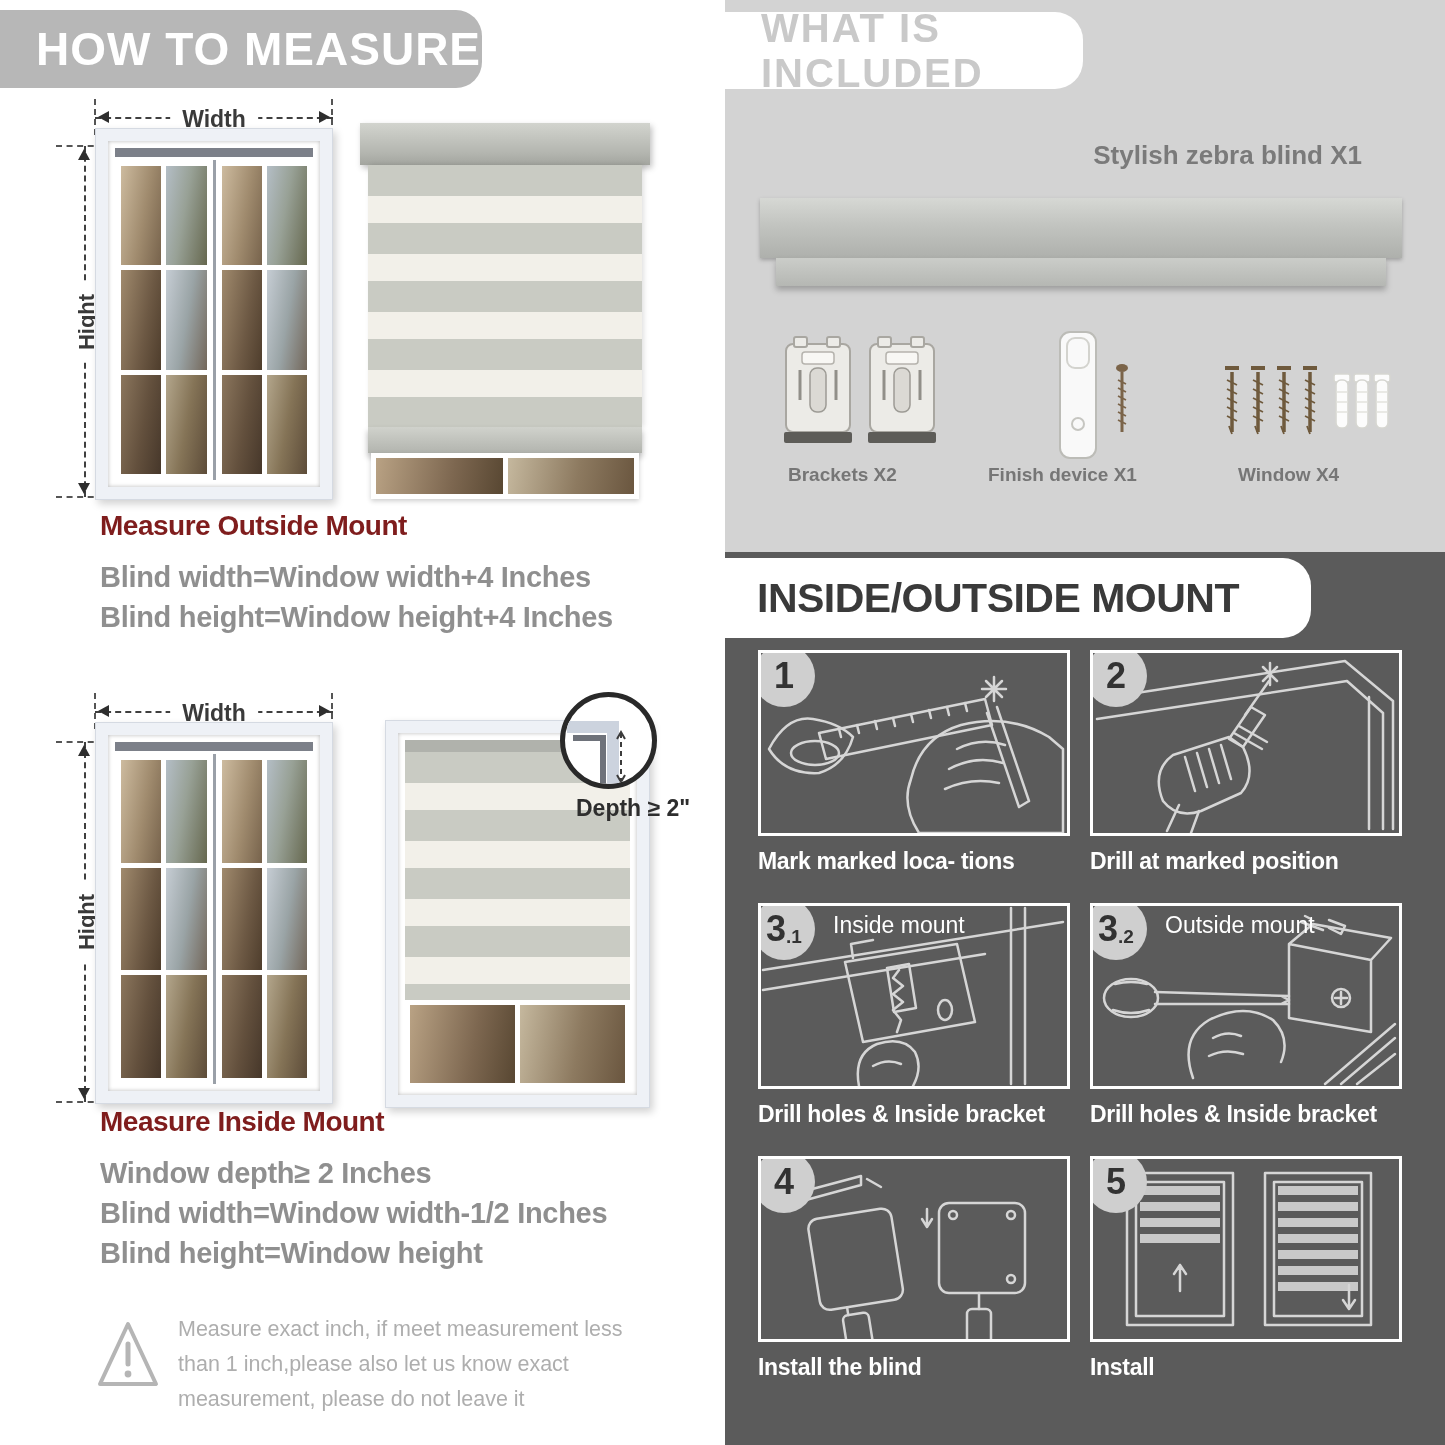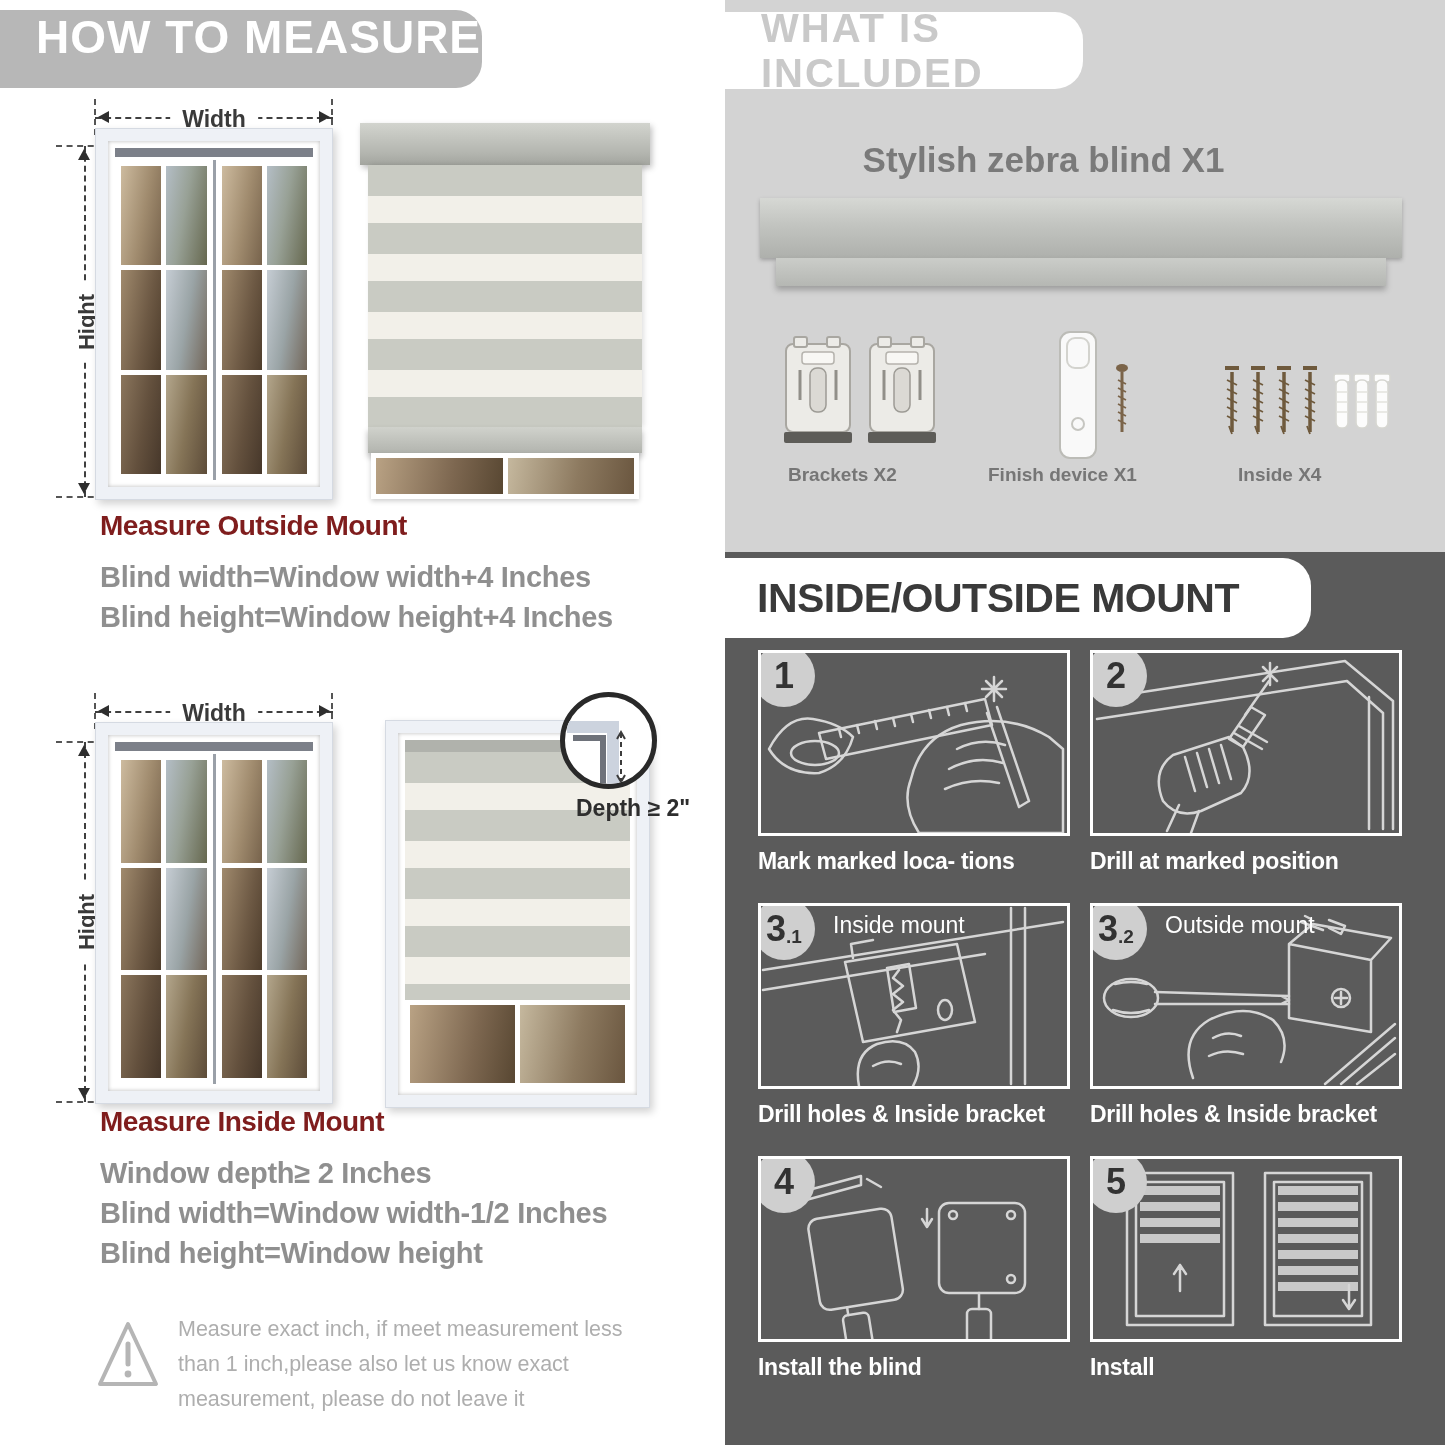--- a/index.html
+++ b/index.html
@@ -2,21 +2,21 @@
 <html><head>
 <meta charset="utf-8">
 <style>
   html,body{margin:0;padding:0}
   body{width:1445px;height:1445px;position:relative;overflow:hidden;background:#fff;
        font-family:"Liberation Sans",sans-serif;}
   .abs{position:absolute}
 
   
   #hdr-left{left:0;top:10px;width:482px;height:78px;background:#b7b7b7;
-    border-radius:0 26px 26px 0;display:flex;padding-left:36px;
+    border-radius:0 26px 26px 0;display:flex;align-items:center;padding-left:36px;
     box-sizing:border-box;color:#fff;font-size:46px;font-weight:bold;letter-spacing:1px}
 
   
   .meas-h{position:absolute;height:0;border-top:2px dashed #3f3f3f}
   .meas-v{position:absolute;width:0;border-left:2px dashed #3f3f3f}
   .tick-v{position:absolute;width:0;height:36px;border-left:2px dashed #555}
   .tick-h{position:absolute;height:0;width:80px;border-top:2px dashed #555}
   .ah{position:absolute;width:0;height:0;border:6px solid transparent}
   .ah-l{border-right:11px solid #2e2e2e;left:-3px;top:-8px}
   .ah-r{border-left:11px solid #2e2e2e;right:-3px;top:-8px}
@@ -71,21 +71,21 @@
   
   .h2{position:absolute;font-weight:bold;font-size:28px;color:#7f1d1d;letter-spacing:-0.5px}
   .body-line{position:absolute;font-weight:bold;font-size:29px;color:#8f8f8f;letter-spacing:-0.3px}
   #warning-text{left:178px;top:1312px;width:478px;font-size:21.5px;color:#aeaeae;line-height:1.62}
 
   
   #right-light{left:725px;top:0;width:720px;height:552px;background:#d3d3d3}
   #hdr-included{left:725px;top:12px;width:358px;height:77px;background:#fff;
     border-radius:0 28px 28px 0;display:flex;align-items:center;padding-left:36px;box-sizing:border-box;
     font-size:40px;font-weight:bold;color:#c9c9c9;letter-spacing:2px}
-  #product-label{left:725px;top:140px;width:637px;text-align:center;font-size:35px;
+  #product-label{left:725px;top:140px;width:637px;text-align:right;font-size:26px;
     font-weight:bold;color:#7a7a7a}
   #cassette-main{left:760px;top:198px;width:642px;height:60px;
     background:linear-gradient(180deg,#d6d8d4,#c2c4c0 45%,#aeb0ac);box-shadow:0 2px 4px rgba(0,0,0,.25)}
   #cassette-lip{left:776px;top:258px;width:610px;height:28px;
     background:linear-gradient(180deg,#cbcdc9,#b5b7b3);box-shadow:0 4px 6px rgba(0,0,0,.25)}
   .item-label{position:absolute;top:464px;font-size:19px;font-weight:bold;color:#767676}
 
   
   #right-dark{left:725px;top:552px;width:720px;height:893px;background:#5b5b5b}
   #hdr-mount{left:725px;top:558px;width:586px;height:80px;background:#fff;
@@ -323,21 +323,21 @@
     <g transform="translate(40,0)">
         <rect x="116" y="12" width="16" height="8" rx="2"></rect>
         <rect x="118" y="18" width="12" height="48" rx="5"></rect>
         <path d="M118 30 h12 M118 40 h12 M118 50 h12" stroke="#e2e2dd" fill="none"></path>
       </g>
   </g>
 </svg>
 
 <div class="item-label" style="left:788px">Brackets X2</div>
 <div class="item-label" style="left:988px">Finish device X1</div>
-<div class="item-label" style="left:1238px">Inside X4</div>
+<div class="item-label" style="left:1238px">Window X4</div>
 
 <div id="right-dark" class="abs"></div>
 <div id="hdr-mount" class="abs">
   <span>INSIDE/OUTSIDE MOUNT</span>
 </div>
 
 <div class="panel" style="left:758px;top:650px">
   <svg viewBox="0 0 306 180" class="lineart">
     <g class="lineart">
       <path d="M8 96 Q26 62 52 66 Q78 70 92 84 Q84 112 58 120 Q24 122 8 96 Z"></path>

